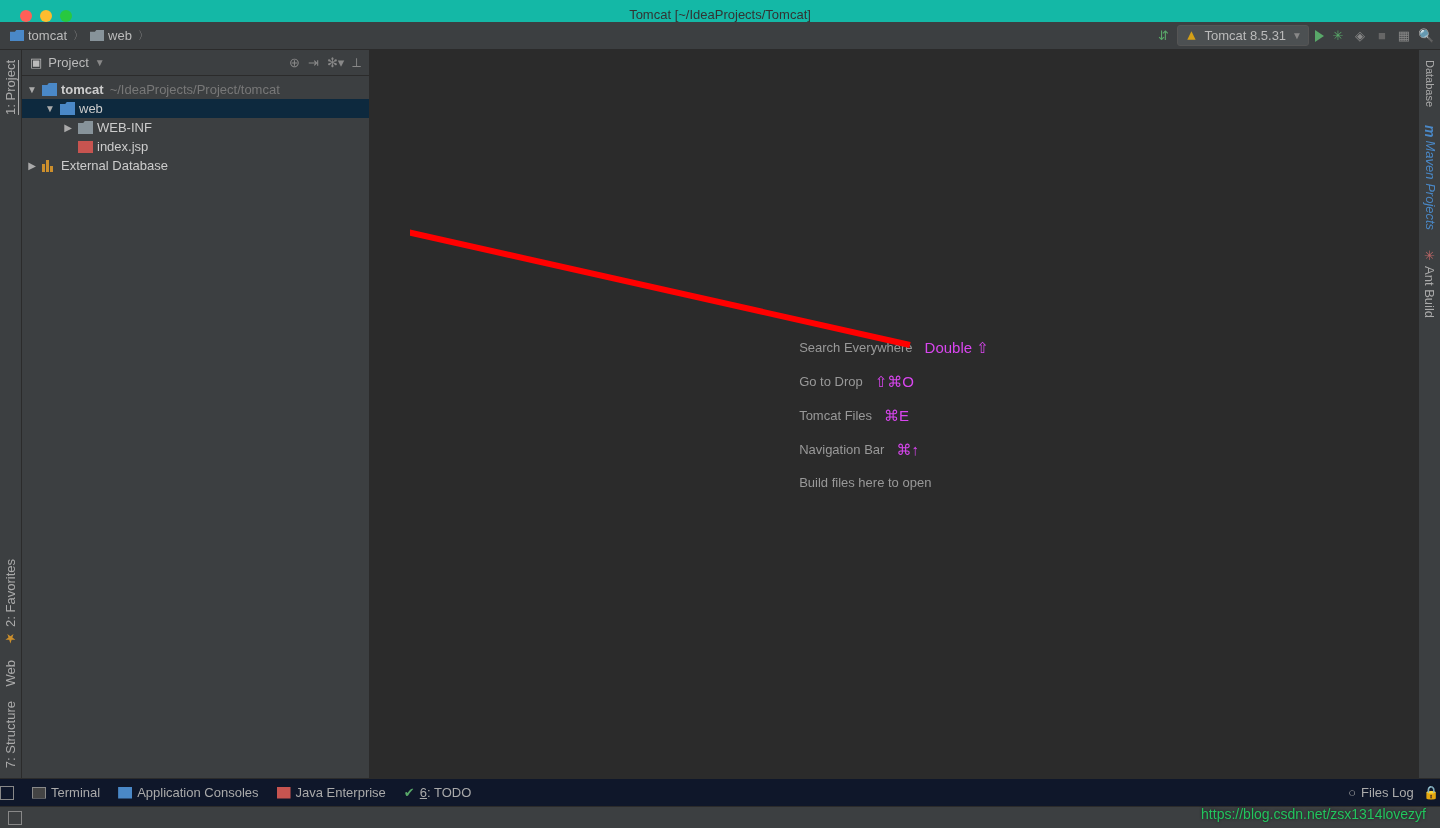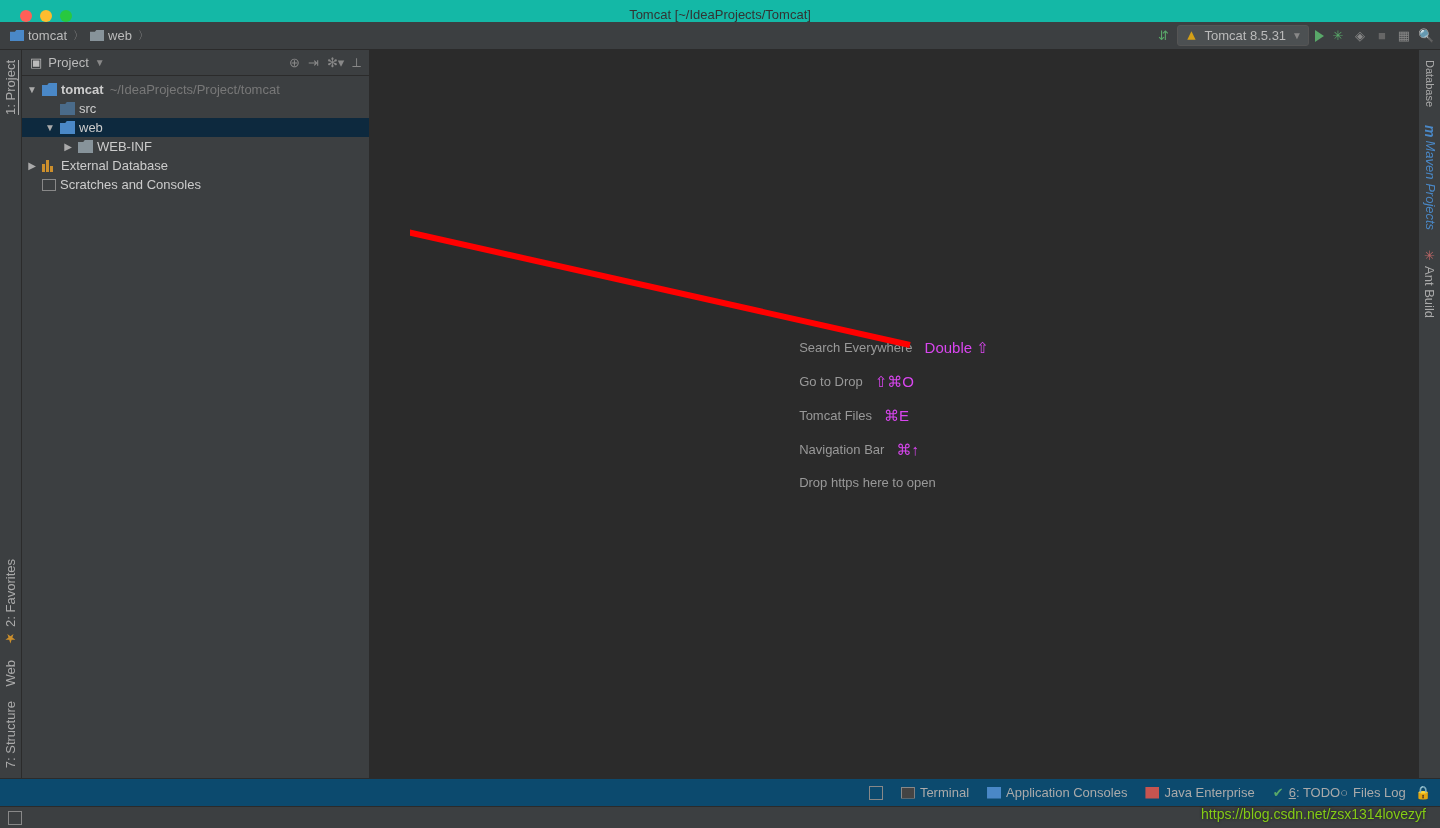--- a/index.html
+++ b/index.html
@@ -43,27 +43,27 @@
 .fi-module{background:#4a88c7;clip-path:polygon(0 15%,35% 15%,45% 0,100% 0,100% 100%,0 100%)}
 .tree-label{color:#ccc}
 .tree-label.bold{font-weight:bold}
 .tree-path{color:#787878;margin-left:6px}
 .jsp-icon{width:15px;height:12px;background:#c75450;position:relative;margin:0 4px}
 .editor-area{flex:1;background:#2b2b2b;display:flex;align-items:center;justify-content:center;flex-direction:column;position:relative}
 .hints{display:flex;flex-direction:column;gap:16px;color:#999}
 .hint-row{display:flex;gap:12px;font-size:15px;align-items:center}
 .hint-key{color:#d946ef;font-size:15px}
 .arrow-annotation{position:absolute;top:85px;left:40px;pointer-events:none}
-.statusbar{height:28px;background:#0c4a6e;border-top:1px solid #2b2b2b;display:flex;align-items:center;padding:0 8px;justify-content:flex-end}
+.statusbar{height:28px;background:#0f172a;border-top:1px solid #2b2b2b;display:flex;align-items:center;padding:0 0;justify-content:space-between}
 .status-left{display:flex;gap:18px;align-items:center}
 .status-item{display:flex;align-items:center;gap:5px;color:#aaa;font-size:12px;cursor:pointer}
 .status-item .u{text-decoration:underline}
 .si-icon{width:14px;height:12px;background:#4a88c7;clip-path:polygon(0 0,100% 0,100% 100%,0 100%)}
 .status-right{display:flex;gap:10px;align-items:center;color:#aaa;font-size:12px}
-.watermark{position:absolute;bottom:6px;right:14px;color:#84cc16;font-size:14px;text-shadow:0 0 3px rgba(0,0,0,.6)}
+.watermark{position:absolute;bottom:6px;right:14px;color:#22c55e;font-size:14px;text-shadow:0 0 3px rgba(0,0,0,.6)}
 .sq{width:14px;height:14px;border:1px solid #888}
 .lib-icon{width:15px;height:12px;margin:0 4px;display:flex;align-items:flex-end;gap:1px}
 .lib-icon i{width:3px;background:#cc8f2c}
 .scratch-icon{width:14px;height:12px;border:1px solid #888;margin:0 4px}
 </style>
 </head>
 <body>
 
 <div class="titlebar">
   <div class="traffic">
@@ -138,46 +138,42 @@
         <span>⟂</span>
       </div>
     </div>
     <div class="tree">
       <div class="tree-row" style="padding-left:4px">
         <span class="arrow">▼</span>
         <span class="tree-icon fi-module"></span>
         <span class="tree-label bold">tomcat</span>
         <span class="tree-path">~/IdeaProjects/Project/tomcat</span>
       </div>
-      <div class="tree-row" style="padding-left:34px">
-        <span class="tree-icon fi-folder" style="background:#4a6b8a"></span>
-        <span class="tree-label">src</span>
-      </div>
       <div class="tree-row selected" style="padding-left:22px">
         <span class="arrow">▼</span>
         <span class="tree-icon fi-folder" style="background:#4a88c7"></span>
         <span class="tree-label">web</span>
       </div>
       <div class="tree-row" style="padding-left:40px">
         <span class="arrow">▶</span>
         <span class="tree-icon fi-folder"></span>
         <span class="tree-label">WEB-INF</span>
+      </div>
+      <div class="tree-row" style="padding-left:52px">
+        <span class="jsp-icon"></span>
+        <span class="tree-label">index.jsp</span>
       </div>
       <div class="tree-row" style="padding-left:4px">
         <span class="arrow">▶</span>
         <span class="lib-icon">
             <i style="height:8px"></i>
             <i style="height:12px"></i>
             <i style="height:6px"></i>
           </span>
         <span class="tree-label">External Database</span>
-      </div>
-      <div class="tree-row" style="padding-left:16px">
-        <span class="scratch-icon"></span>
-        <span class="tree-label">Scratches and Consoles</span>
       </div>
     </div>
   </div>
 
   <div class="editor-area">
     <svg class="arrow-annotation" width="520" height="230">
       <defs>
           <marker id="ah" markerWidth="12" markerHeight="12" refX="2" refY="5" orient="auto">
             <polygon points="0 0,10 5,0 10" fill="#ff0000"></polygon>
           </marker>
@@ -195,21 +191,21 @@
       </div>
       <div class="hint-row">
         <span>Tomcat Files</span>
         <span class="hint-key">⌘E</span>
       </div>
       <div class="hint-row">
         <span>Navigation Bar</span>
         <span class="hint-key">⌘↑</span>
       </div>
       <div class="hint-row">
-        <span>Drop https here to open</span>
+        <span>Build files here to open</span>
       </div>
     </div>
   </div>
 
   <div class="right-gutter">
     <div class="vtextr">Database</div>
     <div class="vtextr blue"><span style="font-weight:bold;font-size:14px">m</span> <span>Maven Projects</span></div>
     <div class="vtextr"><span style="color:#b66">✳</span> <span>Ant Build</span></div>
   </div>
 </div>

